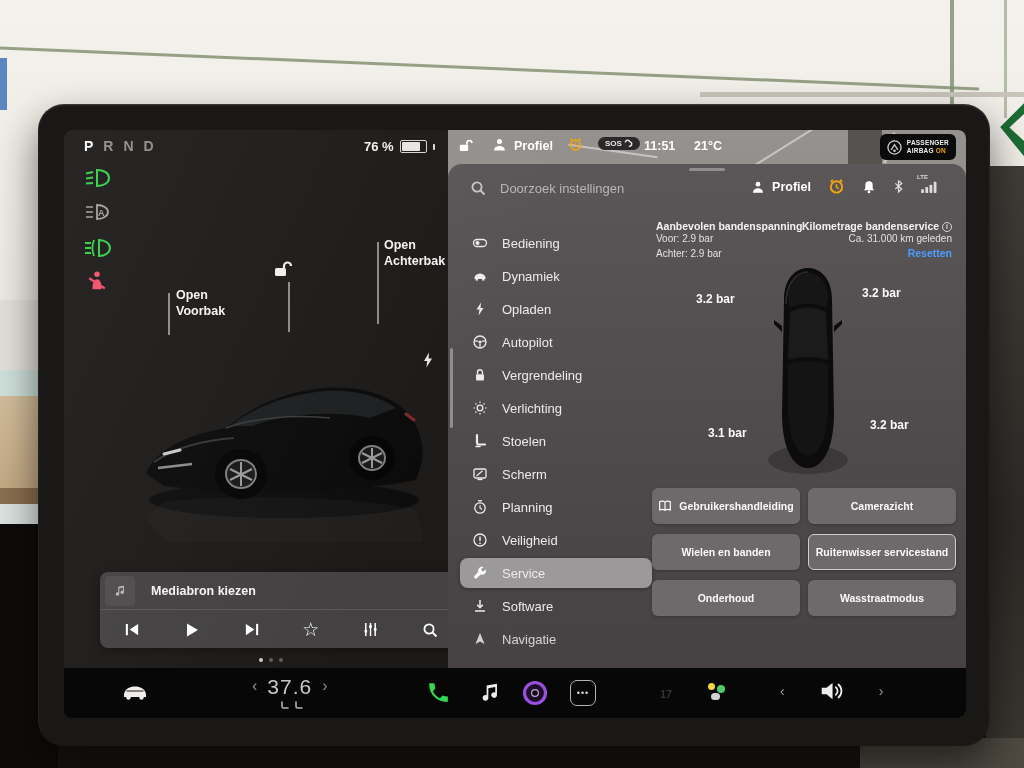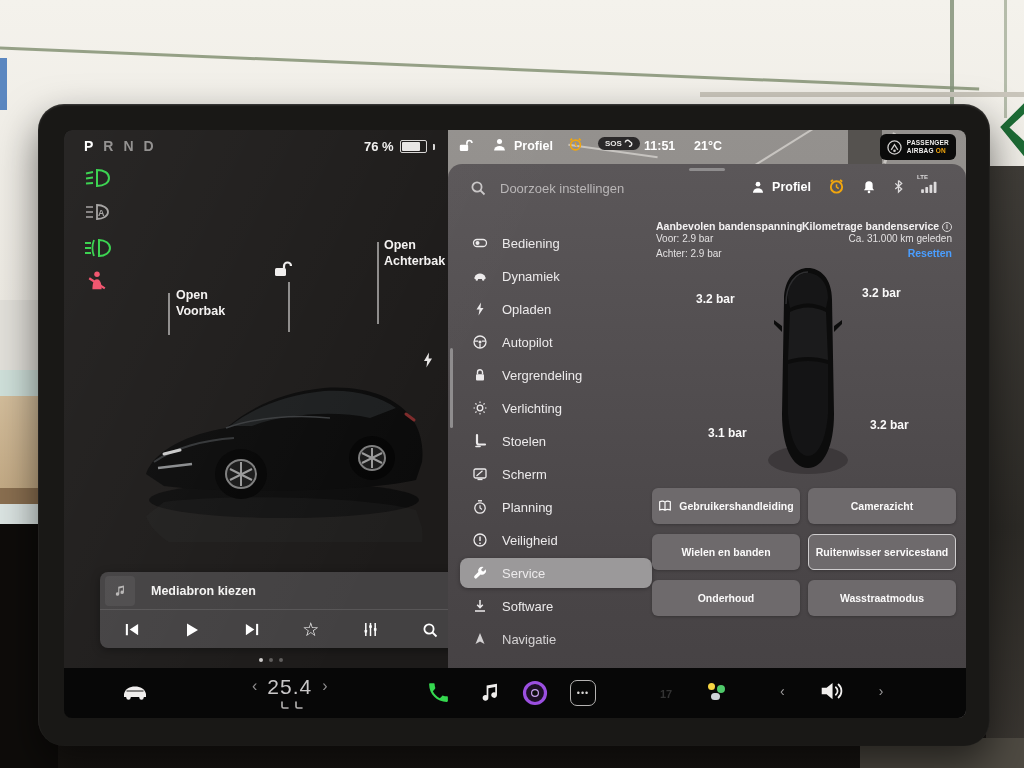--- a/index.html
+++ b/index.html
@@ -550,21 +550,21 @@
           <svg viewBox="0 0 30 20" width="30" height="20">
               <path d="M4 12 C5.5 6.5 9.5 4.5 15 4.5 C20.5 4.5 24.5 6.5 26 12 L26 15 L4 15 Z" fill="#f0eeed"></path>
               <path d="M6.5 9 H23.5" stroke="#1a1a1a" stroke-width="1.2"></path>
               <circle cx="8.5" cy="15.5" r="2.2" fill="#f0eeed"></circle>
               <circle cx="21.5" cy="15.5" r="2.2" fill="#f0eeed"></circle>
             </svg>
         </span>
 
         <div class="abs temp-group">
           <span class="temp-arrow">‹</span>
-          <span class="temp-value">25.4</span>
+          <span class="temp-value">37.6</span>
           <span class="temp-arrow">›</span>
           <span class="seat-dots">
             <svg viewBox="0 0 10 9" width="10" height="9">
                 <path d="M2 1 L2 5.5 Q2 7 3.5 7 L8 7" fill="none" stroke="#b5b3b2" stroke-width="1.6" stroke-linecap="round"></path>
               </svg>
             <svg viewBox="0 0 10 9" width="10" height="9">
                 <path d="M2 1 L2 5.5 Q2 7 3.5 7 L8 7" fill="none" stroke="#b5b3b2" stroke-width="1.6" stroke-linecap="round"></path>
               </svg>
           </span>
         </div>

